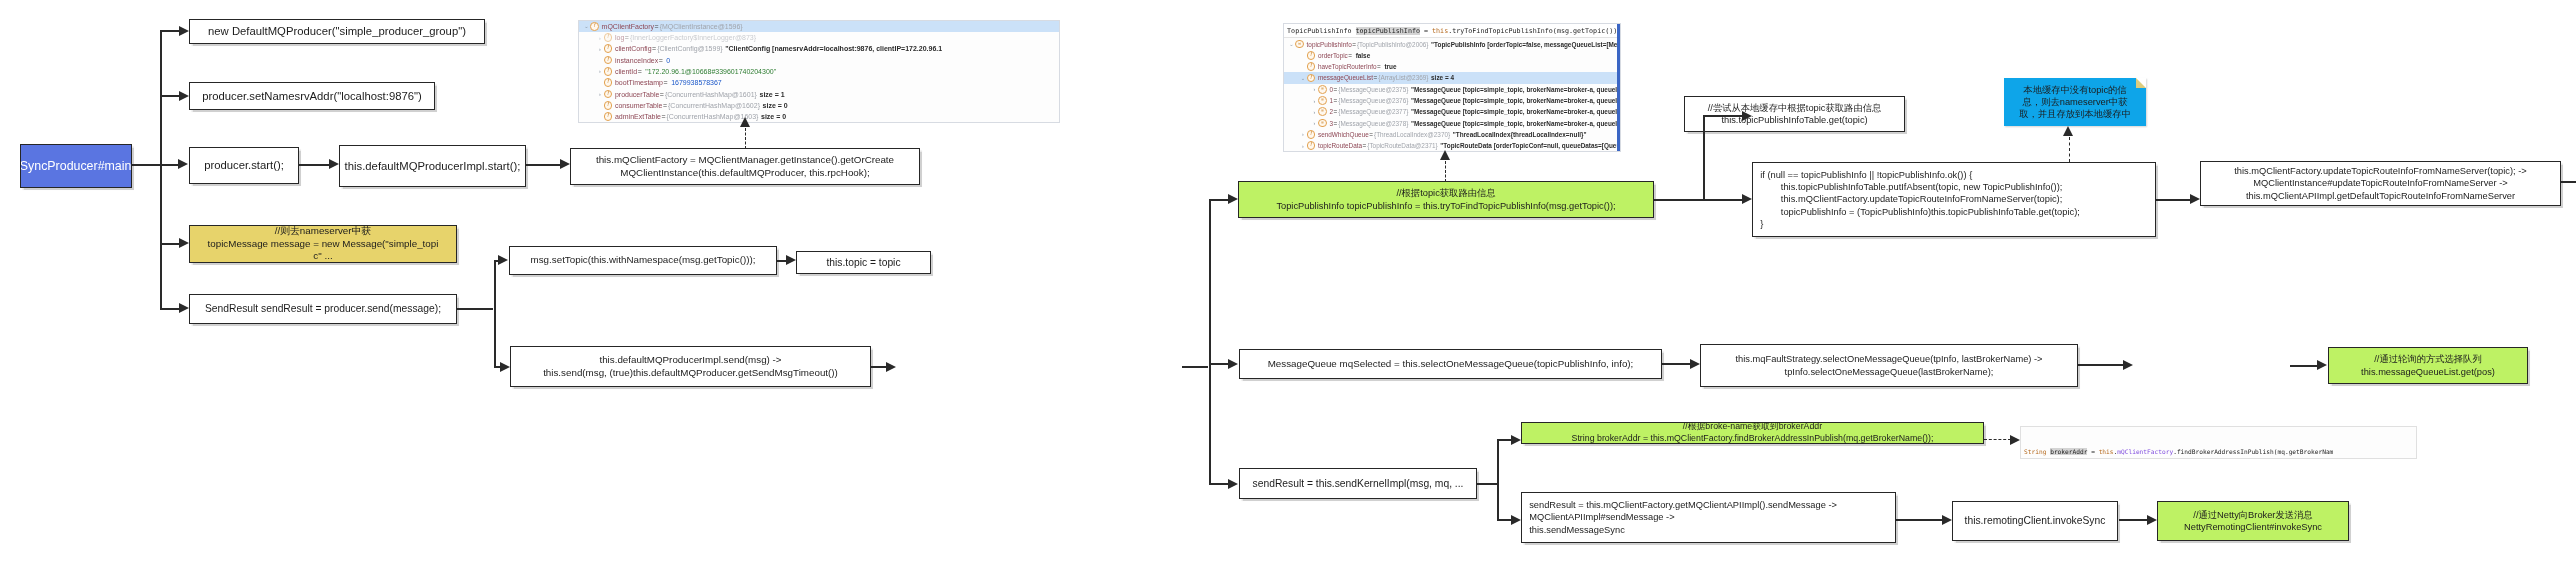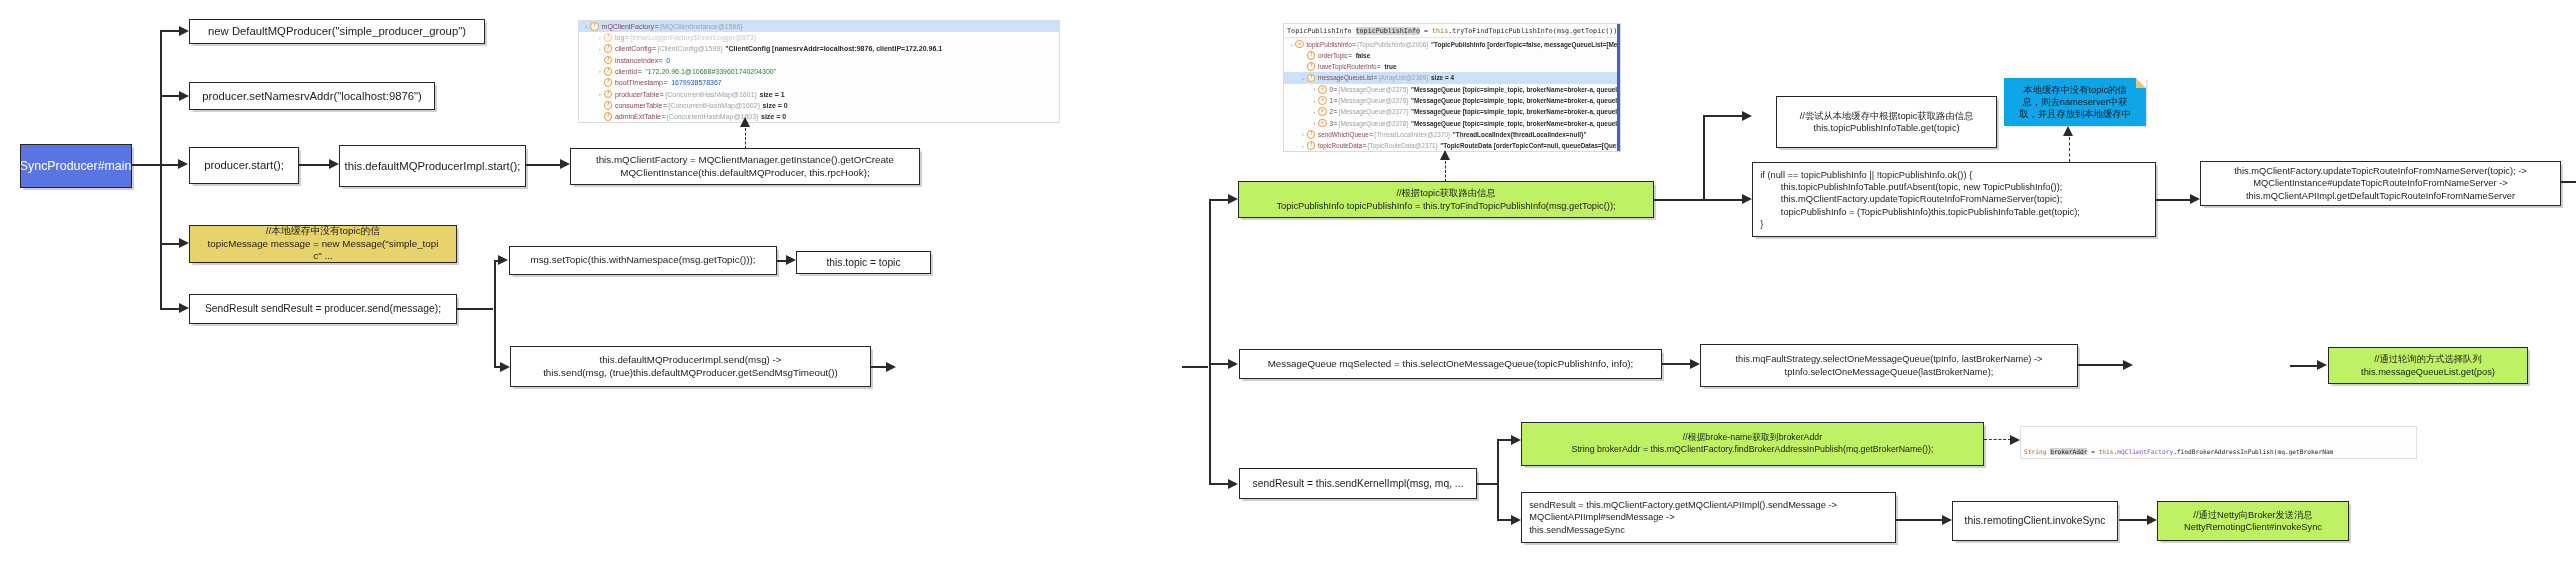--- a/index.html
+++ b/index.html
@@ -68,21 +68,21 @@
       <div class="bl">producer.start();</div>
     </div>
   <div class="box fs22" style="left:339px;top:145px;width:187px;height:42px">
       <div class="bl">this.defaultMQProducerImpl.start();</div>
     </div>
   <div class="box fs19" style="left:570px;top:148px;width:350px;height:37px">
       <div class="bl">this.mQClientFactory = MQClientManager.getInstance().getOrCreate</div>
       <div class="bl">MQClientInstance(this.defaultMQProducer, this.rpcHook);</div>
     </div>
   <div class="box yellow fs19" style="left:189px;top:225px;width:268px;height:38px">
-      <div class="bl">//本地缓存中没有topic的信</div>
+      <div class="bl">//则去nameserver中获</div>
       <div class="bl">topicMessage message = new Message("simple_topi</div>
       <div class="bl">c" ...</div>
     </div>
   <div class="box" style="left:189px;top:294px;width:268px;height:30px">
       <div class="bl">SendResult sendResult = producer.send(message);</div>
     </div>
   <div class="box fs19" style="left:509px;top:246px;width:268px;height:29px">
       <div class="bl">msg.setTopic(this.withNamespace(msg.getTopic()));</div>
     </div>
   <div class="box" style="left:796px;top:251px;width:135px;height:23px">
@@ -95,21 +95,21 @@
   <div class="box red fs18" style="left:1238px;top:181px;width:416px;height:37px">
       <div class="bl">//根据topic获取路由信息</div>
       <div class="bl">TopicPublishInfo topicPublishInfo = this.tryToFindTopicPublishInfo(msg.getTopic());</div>
     </div>
   <div class="box fs19" style="left:1239px;top:349px;width:423px;height:30px">
       <div class="bl">MessageQueue mqSelected = this.selectOneMessageQueue(topicPublishInfo, info);</div>
     </div>
   <div class="box" style="left:1239px;top:468px;width:238px;height:31px">
       <div class="bl">sendResult = this.sendKernelImpl(msg, mq, ...</div>
     </div>
-  <div class="box fs18" style="left:1776px;top:96px;width:221px;height:52px">
+  <div class="box fs18" style="left:1684px;top:96px;width:221px;height:36px">
       <div class="bl">//尝试从本地缓存中根据topic获取路由信息</div>
       <div class="bl">this.topicPublishInfoTable.get(topic)</div>
     </div>
   <div class="box note fs18" style="left:2004px;top:78px;width:142px;height:48px">
       <span class="fold"></span>
       <div class="bl">本地缓存中没有topic的信</div>
       <div class="bl">息，则去nameserver中获</div>
       <div class="bl">取，并且存放到本地缓存中</div>
     </div>
   <div class="box ta-l fs18" style="left:1752px;top:162px;width:404px;height:75px">
@@ -126,21 +126,21 @@
     </div>
 
   <div class="box fs18" style="left:1700px;top:344px;width:378px;height:43px">
       <div class="bl">this.mqFaultStrategy.selectOneMessageQueue(tpInfo, lastBrokerName) -&gt;</div>
       <div class="bl">tpInfo.selectOneMessageQueue(lastBrokerName);</div>
     </div>
   <div class="box red fs18" style="left:2328px;top:347px;width:200px;height:37px">
       <div class="bl">//通过轮询的方式选择队列</div>
       <div class="bl">this.messageQueueList.get(pos)</div>
     </div>
-  <div class="box red fs17" style="left:1521px;top:422px;width:463px;height:44px">
+  <div class="box red fs17" style="left:1521px;top:422px;width:463px;height:22px">
       <div class="bl">//根据broke-name获取到brokerAddr</div>
       <div class="bl">String brokerAddr = this.mQClientFactory.findBrokerAddressInPublish(mq.getBrokerName());</div>
     </div>
   <div class="box ta-l fs18" style="left:1521px;top:492px;width:375px;height:51px">
       <div class="bl">sendResult = this.mQClientFactory.getMQClientAPIImpl().sendMessage -&gt;</div>
       <div class="bl">MQClientAPIImpl#sendMessage -&gt;</div>
       <div class="bl">this.sendMessageSync</div>
     </div>
   <div class="box" style="left:1952px;top:501px;width:166px;height:40px">
       <div class="bl">this.remotingClient.invokeSync</div>

